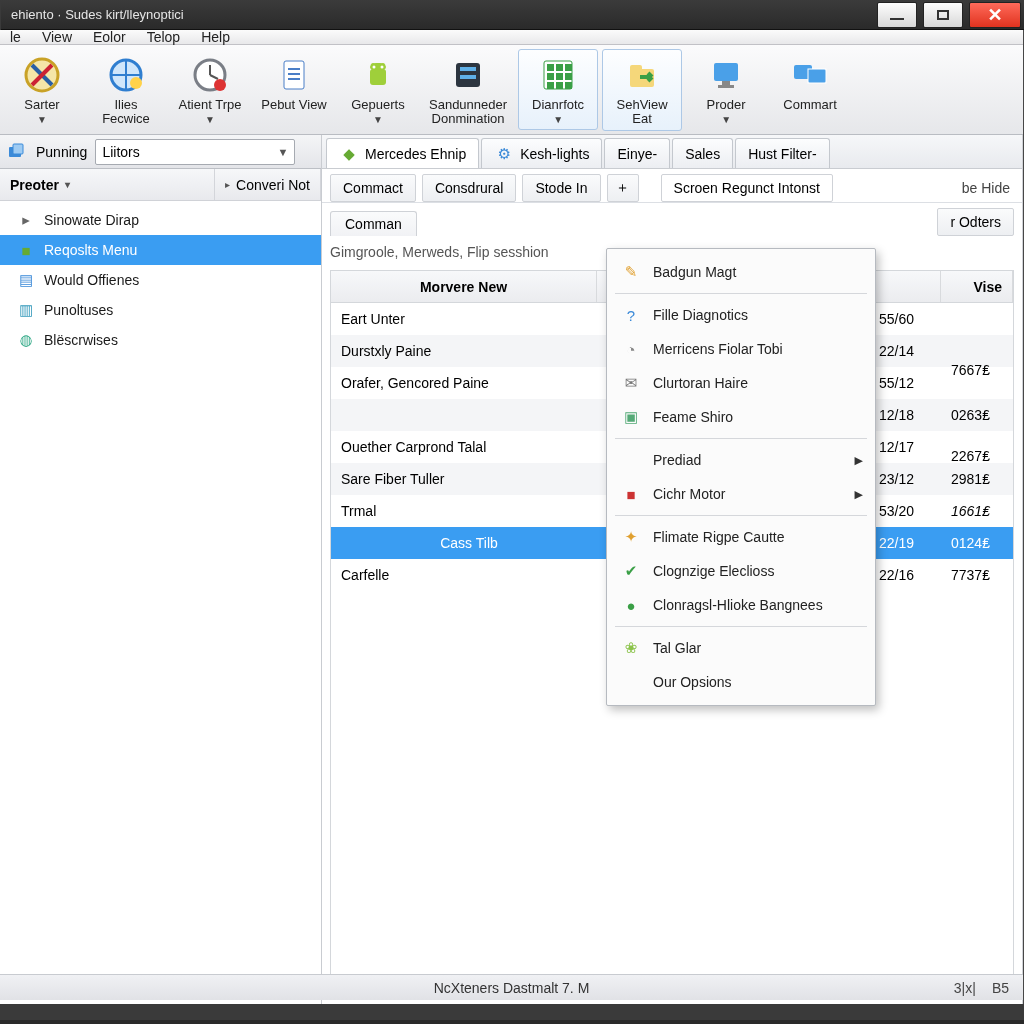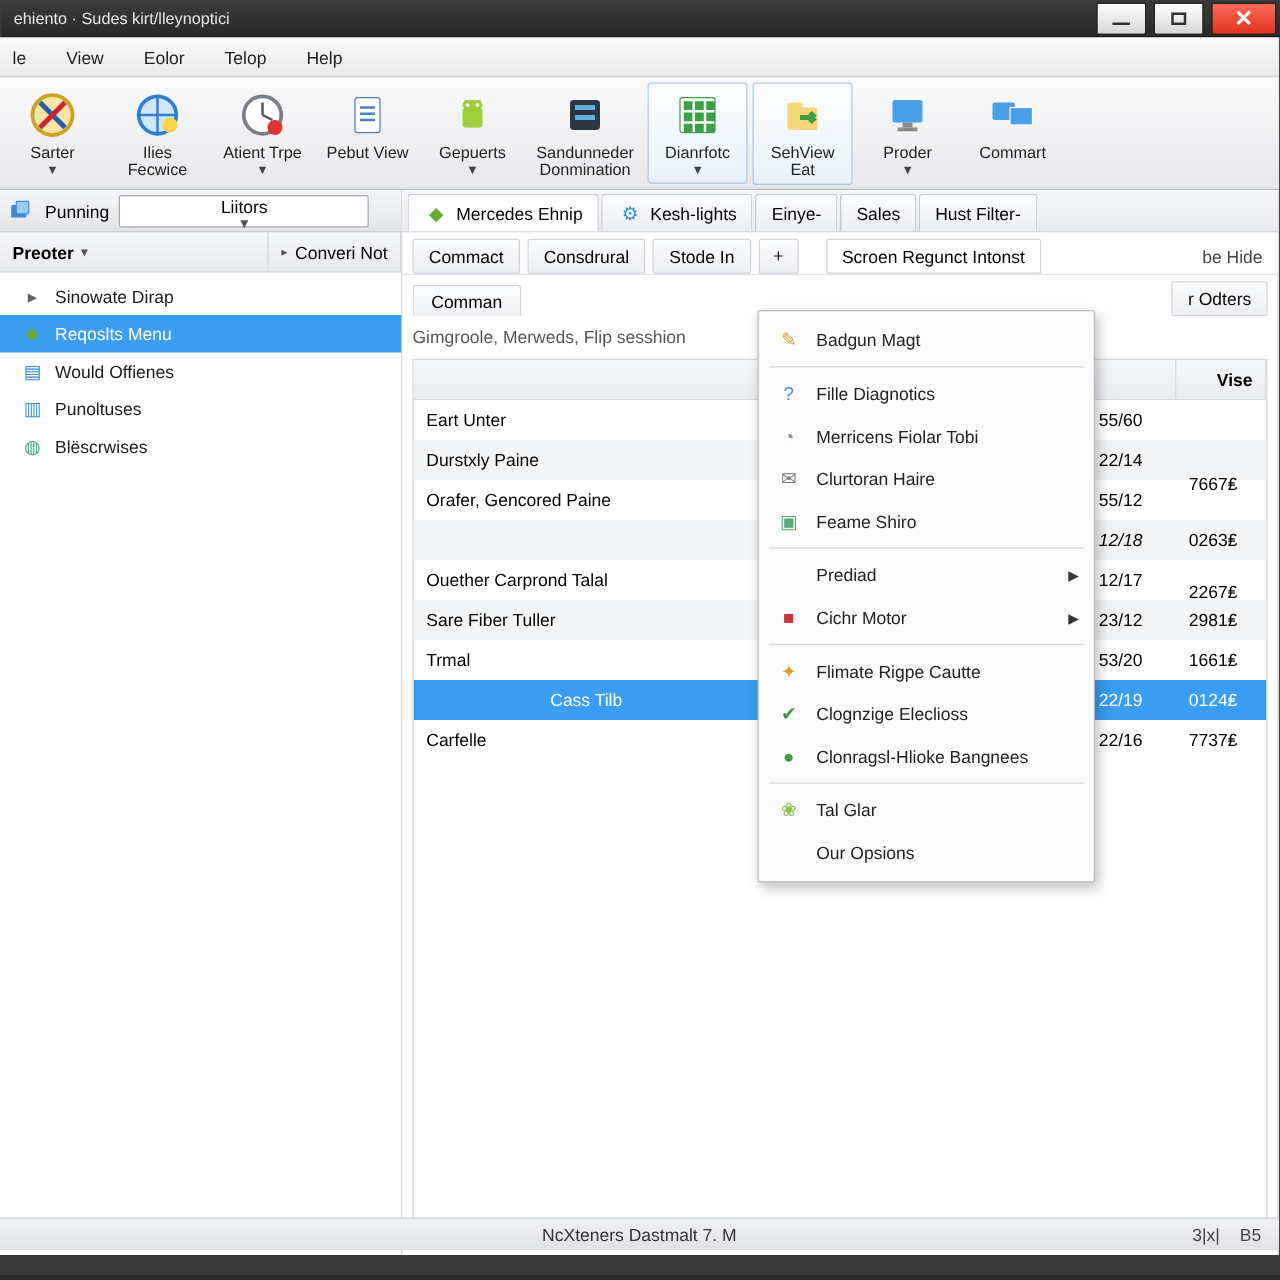--- a/index.html
+++ b/index.html
@@ -15,40 +15,40 @@
   display:flex; align-items:center; justify-content:center; color:#fff; }
 .winbtn.min, .winbtn.max { background:linear-gradient(#fdfdfd,#d8d8d8); color:#333; }
 .winbtn.close { background:linear-gradient(#ff6a5a,#e0331f); width:52px; }
 .winbtn .x { font-size:18px; font-weight:bold; }
 .minline { width:14px; height:2px; background:#333; margin-top:8px; }
 .maxsq { width:12px; height:10px; border:2px solid #333; }
 
 .shell { position:absolute; left:0; right:0; top:30px; bottom:20px; background:#f3f3f3; display:flex; flex-direction:column; border-right:1px solid #474747; }
 
 
-.menubar { height:32px; background:linear-gradient(#fbfbfb,#e8e8ea); border-bottom:1px solid #c1c1c6;
-  display:flex; align-items:center; padding:0 6px; gap:24px; color:#222; }
+.menubar { height:15px; background:linear-gradient(#fbfbfb,#e8e8ea); border-bottom:1px solid #c1c1c6;
+  display:flex; align-items:center; padding:0 6px; gap:13px; color:#222; }
 .menubar span { padding:4px 4px; }
 
 
 .toolbar { height:90px; background:linear-gradient(#fbfbfc,#e6e7ea); border-bottom:1px solid #b9bcc2;
   display:flex; align-items:flex-start; padding:4px 2px; gap:4px; }
 .tbtn { min-width:80px; padding:4px 6px; text-align:center; border:1px solid transparent; border-radius:3px;
   display:flex; flex-direction:column; align-items:center; gap:2px; }
 .tbtn.active { border-color:#adc8e6; background:linear-gradient(#fdfeff,#e7f1fb); }
 .tbtn .ic { width:42px; height:42px; border-radius:6px; display:flex; align-items:center; justify-content:center; }
 .tbtn .lbl { font-size:13px; line-height:14px; color:#222; text-align:center; white-space:pre-line; }
 .tbtn .dd { font-size:10px; color:#444; }
 
 
 .subbar { height:34px; background:linear-gradient(#f4f5f7,#e4e5e9); border-bottom:1px solid #bcbfc5;
   display:flex; align-items:center; gap:8px; padding:0 6px; }
 .subbar .ic16 { width:22px; height:20px; }
 .combo { flex-shrink:0; width:200px; height:26px; border:1px solid #a6aab1; background:#fff; display:flex;
-  align-items:center; padding:0 6px; justify-content:space-between; font-size:14px; border-radius:2px;flex-direction:column; }
+  align-items:center; padding:0 6px; justify-content:space-between; font-size:14px; border-radius:2px; }
 .combo .arr { font-size:11px; color:#555; }
 
 
 .mainrow { flex:1; display:flex; min-height:0; }
 .sidebar { width:322px; background:#fff; border-right:1px solid #c9ccd1; display:flex; flex-direction:column; }
 .sidehdr { height:32px; background:linear-gradient(#f6f7f9,#e8e9ed); border-bottom:1px solid #d0d2d7;
   display:flex; align-items:stretch; }
 .sidehdr .cell { padding:0 10px; display:flex; align-items:center; gap:6px; border-right:1px solid #d3d5da; }
 .sidehdr .cell:first-child { flex:1; font-weight:600; }
 .chev { font-size:10px; color:#555; }
@@ -357,20 +357,21 @@
           <div style="margin-left:auto;">
               <div class="tab2" style="height:28px;">
                 <span>r Odters</span>
               </div>
             </div>
         </div>
         <div class="sub">Gimgroole, Merweds, Flip sesshion</div>
 
         <div class="tablewrap">
           <div class="thead">
+            <div class="th col-name">Morvere New</div>
             <div class="th gap"></div>
             <div class="th col-date"></div>
             <div class="th col-vise">Vise</div>
           </div>
           <div id="tbody">
               <div class="trow">
                 <div class="td col-name" style="width: 266px;">Eart Unter</div>
                 <div class="td gap" style="flex: 1 1 0%;"></div>
                 <div class="td col-date" style="width: 72px;">55/60</div>
                 <div class="td col-vise" style="width: 72px;"></div>
@@ -382,40 +383,40 @@
                 <div class="td col-vise" style="width: 72px; margin-top: 38px;">7667₤</div>
               </div>
               <div class="trow">
                 <div class="td col-name" style="width: 266px;">Orafer, Gencored Paine</div>
                 <div class="td gap" style="flex: 1 1 0%;"></div>
                 <div class="td col-date" style="width: 72px;">55/12</div>
                 <div class="td col-vise" style="width: 72px;"></div>
               </div>
               <div class="trow">
                 <div class="td gap" style="flex: 1 1 0%;"></div>
-                <div class="td col-date" style="width: 72px; font-style: italic;">12/18</div>
+                <div class="td col-date" style="width: 72px;">12/18</div>
                 <div class="td col-vise" style="width: 72px;">0263₤</div>
               </div>
               <div class="trow">
                 <div class="td col-name" style="width: 266px;">Ouether Carprond Talal</div>
                 <div class="td gap" style="flex: 1 1 0%;"></div>
                 <div class="td col-date" style="width: 72px;">12/17</div>
                 <div class="td col-vise" style="width: 72px; margin-top: 17px;">2267₤</div>
               </div>
               <div class="trow">
                 <div class="td col-name" style="width: 266px;">Sare Fiber Tuller</div>
                 <div class="td gap" style="flex: 1 1 0%;"></div>
                 <div class="td col-date" style="width: 72px;">23/12</div>
                 <div class="td col-vise" style="width: 72px;">2981₤</div>
               </div>
               <div class="trow">
                 <div class="td col-name" style="width: 266px;">Trmal</div>
                 <div class="td gap" style="flex: 1 1 0%;"></div>
                 <div class="td col-date" style="width: 72px;">53/20</div>
-                <div class="td col-vise" style="width: 72px;">1661₤</div>
+                <div class="td col-vise" style="width: 72px; font-style: italic;">1661₤</div>
               </div>
               <div class="trow sel">
                 <div class="td col-name" style="width: 266px; text-align: center;">Cass Tilb</div>
                 <div class="td gap" style="flex: 1 1 0%;"></div>
                 <div class="td col-date" style="width: 72px;">22/19</div>
                 <div class="td col-vise" style="width: 72px;">0124₤</div>
               </div>
               <div class="trow">
                 <div class="td col-name" style="width: 266px;">Carfelle</div>
                 <div class="td gap" style="flex: 1 1 0%;"></div>

